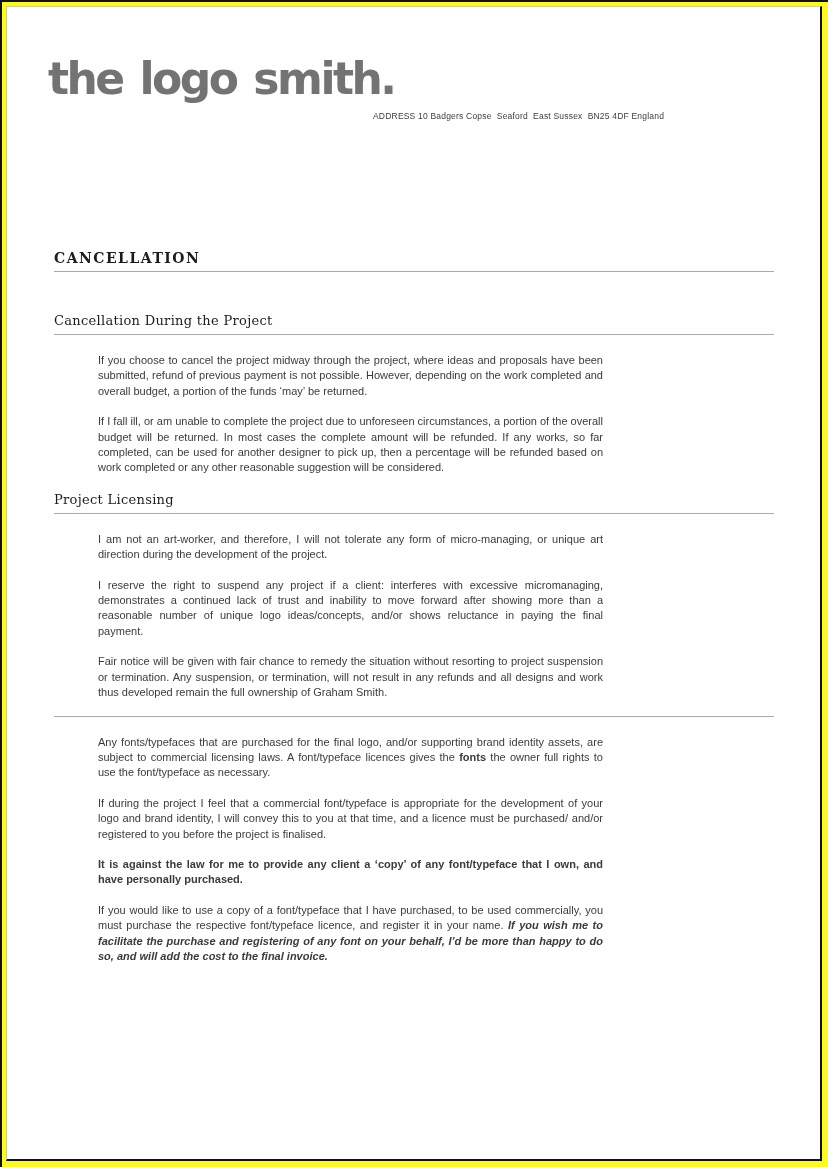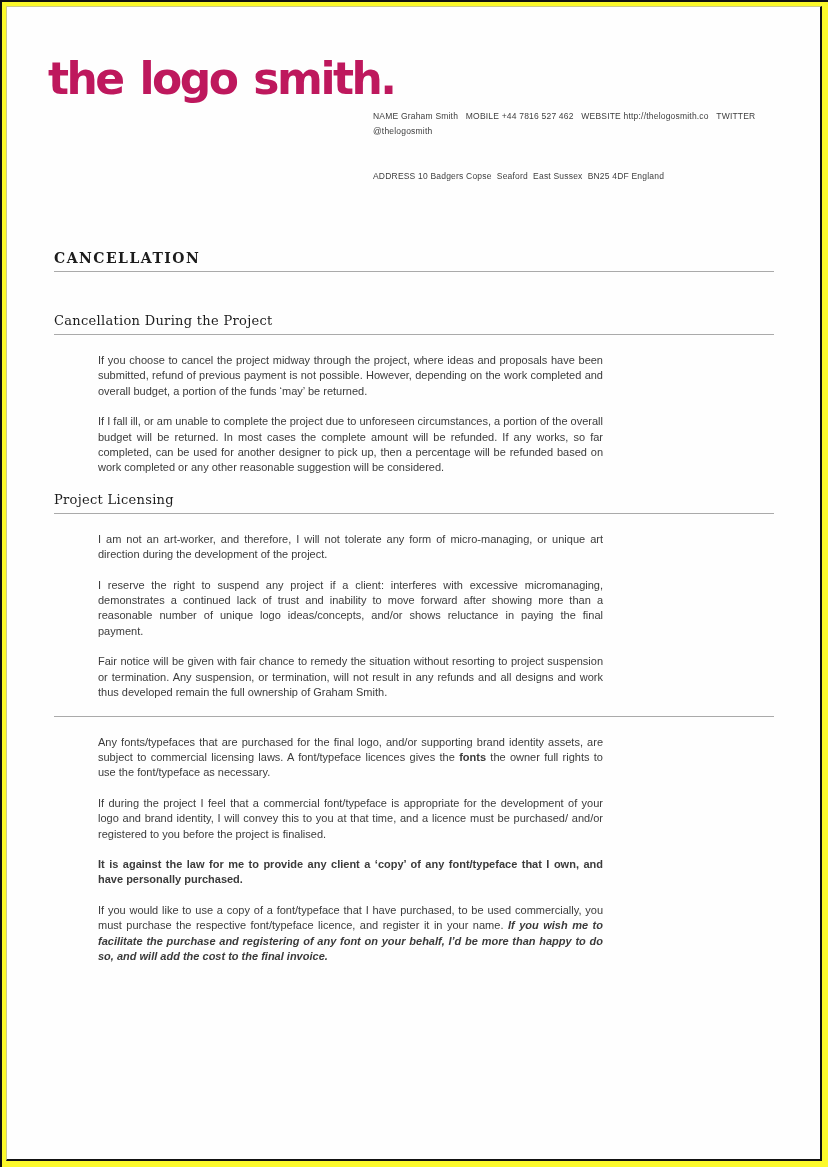--- a/index.html
+++ b/index.html
@@ -35,21 +35,21 @@
   .header { position: relative; height: 0; }
   .logo {
     position: absolute;
     left: 41px; top: 50px;
     font-family: "DejaVu Sans", sans-serif;
     font-weight: bold;
     font-size: 44px;
     line-height: 1;
     letter-spacing: -2.5px;
     word-spacing: 4px;
-    color: #be185d;
+    color: #737373;
     white-space: nowrap;
   }
   .contact {
     position: absolute;
     left: 366px; top: 72px;
     width: 430px;
     font-size: 8.5px;
     line-height: 15px;
     letter-spacing: 0.2px;
     color: #3D3D3D;
@@ -96,21 +96,20 @@
 </style>
 </head>
 <body>
 
 <div class="frame">
   <div class="page">
 
     <div class="header">
       <div class="logo">the logo smith.</div>
       <div class="contact">
-        <div>NAME Graham Smith   MOBILE +44 7816 527 462   WEBSITE http://thelogosmith.co   TWITTER @thelogosmith</div>
         <div>ADDRESS 10 Badgers Copse  Seaford  East Sussex  BN25 4DF England</div>
       </div>
     </div>
 
     <div class="content">
       <h1 class="main-heading">CANCELLATION</h1>
       <div class="rule"></div>
       <div id="sections">
           <section>
             <h2>Cancellation During the Project</h2>

